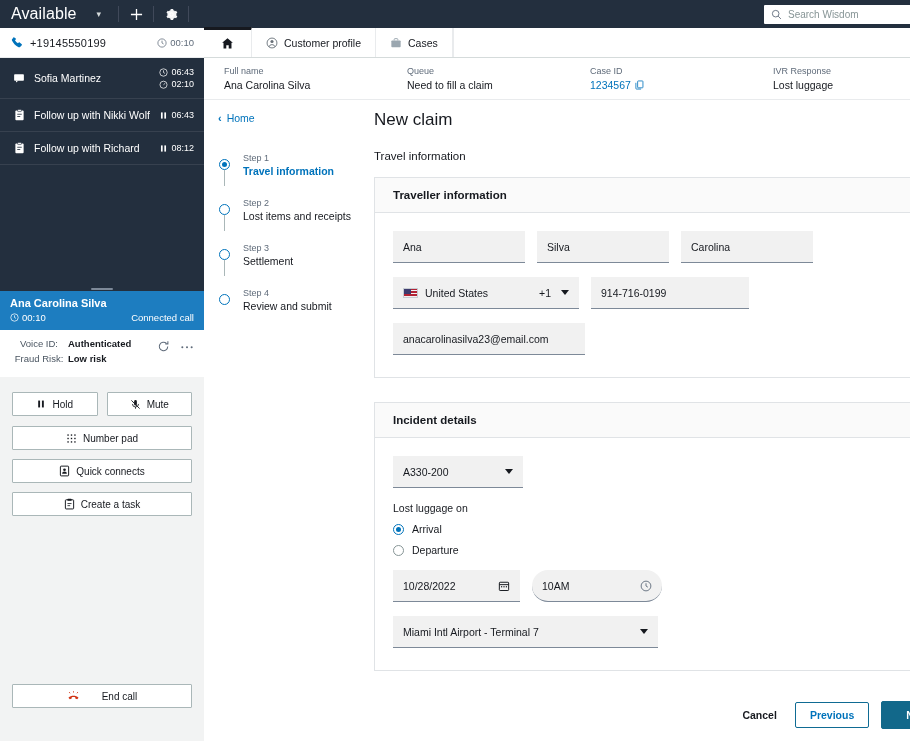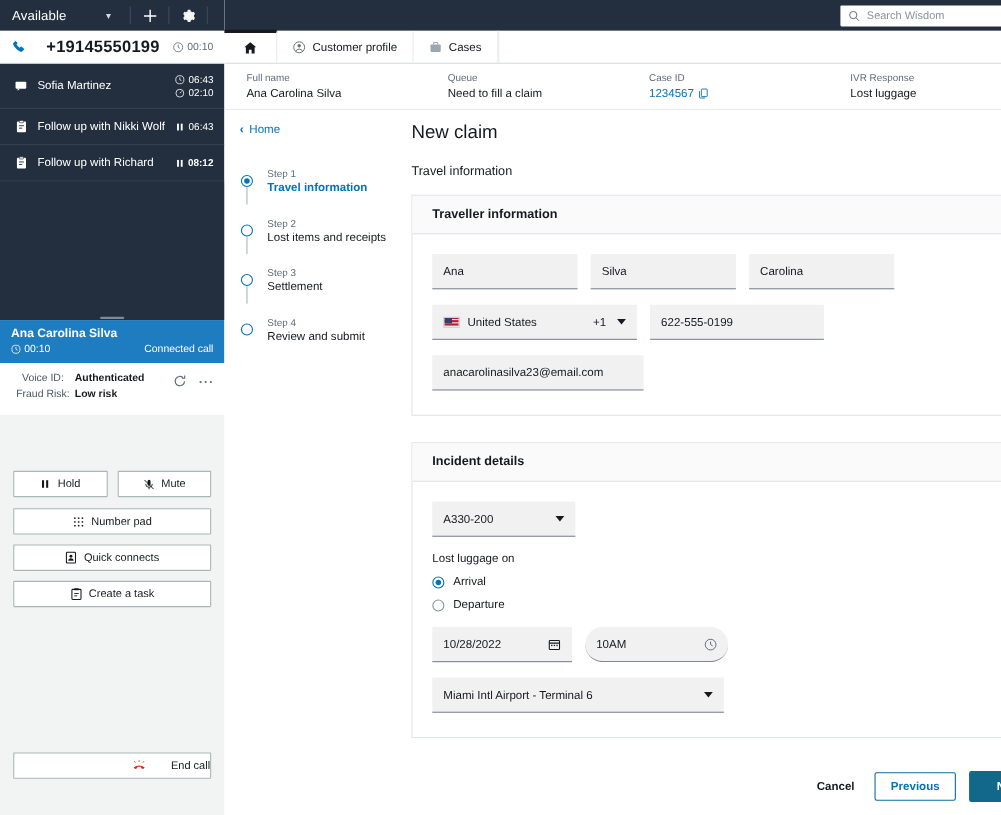--- a/index.html
+++ b/index.html
@@ -7,29 +7,29 @@
     width: 910px; height: 741px;
     font-family: "Liberation Sans", sans-serif;
     background: #ffffff;
     overflow: hidden;
   }
   .app { position: relative; width: 910px; height: 741px; display: flex; }
 
   
   .ccp { width: 204px; height: 741px; background: #f2f3f3; position: relative; flex: 0 0 204px; }
   .ccp-top { height: 28px; background: #232f3e; display: flex; align-items: center; padding: 0 8px; }
-  .ccp-status { color: #ffffff; font-size: 12px; flex: 1; padding-left: 3px; letter-spacing: .1px; }
+  .ccp-status { color: #ffffff; font-size: 16px; flex: 1; padding-left: 3px; letter-spacing: .1px; }
   .ccp-caret { color: #d5dbdb; font-size: 9px; margin-right: 10px; }
   .vdiv { width: 1px; height: 16px; background: #40495a; margin: 0 7px; }
   .ccp-icon-btn { color: #ffffff; display: flex; align-items: center; justify-content: center; width: 20px; height: 20px; }
   .ccp-icon-btn svg { display: block; }
 
   .call-bar { height: 30px; background: #ffffff; border-bottom: 1px solid #e9ebed; display: flex; align-items: center; padding: 0 10px; }
   .call-bar .phone-ico { color: #0073bb; margin-right: 7px; display: flex; }
-  .call-bar .num { font-size: 15px; font-weight: bold; color: #16191f; flex: 1; letter-spacing: .2px; text-align: center; }
+  .call-bar .num { font-size: 11px; font-weight: normal; color: #16191f; flex: 1; letter-spacing: .2px; }
   .call-bar .timer { font-size: 9.5px; color: #5f6b7a; display: flex; align-items: center; gap: 3px; }
 
   .contact-list { background: #232f3e; }
   .contact-row { display: flex; align-items: center; padding: 9px 10px; border-bottom: 1px solid #37414f; min-height: 33px; }
   .contact-row .c-ico { color: #ffffff; width: 18px; display: flex; justify-content: center; margin-right: 6px; }
   .contact-row .c-label { color: #ffffff; font-size: 10.5px; flex: 1; }
   .contact-row .c-times { display: flex; flex-direction: column; gap: 2px; align-items: flex-end; }
   .c-time { color: #ffffff; font-size: 9px; display: flex; align-items: center; gap: 3px; justify-content: center; }
   .contact-fill { background: #232f3e; height: 122px; }
 
@@ -44,30 +44,30 @@
 
   .voice-block { background: #ffffff; padding: 8px 10px 9px 10px; display: flex; position: relative; }
   .vb-lines { flex: 1; }
   .vb-line { display: flex; font-size: 9.5px; margin-bottom: 4px; text-align: center; }
   .vb-k { color: #4a5561; width: 58px; }
   .vb-v { color: #16191f; font-weight: bold; }
   .vb-actions { display: flex; gap: 10px; align-items: flex-start; padding-top: 2px; }
   .vb-actions span { color: #5f6b7a; cursor: pointer; display: flex; }
 
   .ccp-buttons { padding: 15px 12px 0 12px; }
-  .btn-row { display: flex; gap: 9px; margin-bottom: 10px; margin-top: 36px; }
+  .btn-row { display: flex; gap: 9px; margin-bottom: 10px; }
   .ccp-btn { flex: 1; height: 24px; background: #ffffff; border: 1px solid #aab7b8; border-radius: 1px;
              display: flex; align-items: center; justify-content: center; gap: 6px;
              font-size: 10px; color: #16191f; cursor: pointer; }
   .ccp-btn svg { display: block; }
   .ccp-btn.full { width: 100%; margin-bottom: 9px; }
 
   .endcall-wrap { position: absolute; left: 12px; right: 12px; bottom: 33px; }
   .endcall { height: 24px; background: #ffffff; border: 1px solid #aab7b8; border-radius: 1px;
-             display: flex; align-items: center; justify-content: flex-end; gap: 22px;
+             display: flex; align-items: center; justify-content: center; gap: 22px;
              font-size: 10px; color: #16191f; cursor: pointer; }
 
   
   .right { flex: 1; height: 741px; display: flex; flex-direction: column; background: #ffffff; position: relative; }
   .top-bar { height: 28px; background: #232f3e; display: flex; align-items: center; justify-content: flex-end; padding-right: 14px; }
   .search-box { width: 198px; height: 19px; background: #ffffff; border-radius: 1px; display: flex; align-items: center; padding: 0 4px 0 7px; }
   .search-box .s-ico { color: #5f6b7a; display: flex; margin-right: 6px; }
   .search-box .s-ph { flex: 1; font-size: 10px; color: #879596; }
 
   .tabs { height: 30px; border-bottom: 1px solid #d5dbdb; display: flex; align-items: stretch; background: #ffffff; }
@@ -246,21 +246,21 @@
               <path d="M4 7h6M4 10h4" stroke="#232f3e" stroke-width="1.1"></path>
             </svg>
         </span>
         <span class="c-label">Follow up with Richard</span>
         <span class="c-times">
           <span class="c-time">
             <svg width="9" height="9" viewBox="0 0 16 16">
                 <rect x="3.5" y="2.5" width="3" height="11" fill="#fff"></rect>
                 <rect x="9.5" y="2.5" width="3" height="11" fill="#fff"></rect>
               </svg>
-            <b style="font-weight:bold">08:12</b>
+            <b style="font-weight:normal">08:12</b>
           </span>
         </span>
       </div>
 
       <div class="contact-fill"></div>
       <div class="drag-handle">
           <i></i>
         </div>
     </div>
 
@@ -527,21 +527,21 @@
                   <i class="st" style="top:8.58px"></i>
                     <i class="canton"></i>
                 </span>
                 <span class="val">United States</span>
                 <span style="margin-right:10px;color:#16191f">+1</span>
                 <span class="tail">
                     <i class="caret-dn"></i>
                   </span>
               </div>
               <div class="field w-phone">
-                <span class="val">622-555-0199</span>
+                <span class="val">914-716-0199</span>
               </div>
             </div>
             <div class="frow">
               <div class="field w-email">
                 <span class="val">anacarolinasilva23@email.com</span>
               </div>
             </div>
           </div>
         </div>
 
@@ -590,21 +590,21 @@
                   <svg width="12" height="12" viewBox="0 0 16 16">
                       <circle cx="8" cy="8" r="6.5" fill="none" stroke="#5f6b7a" stroke-width="1.2"></circle>
                       <path d="M8 4.3V8l2.5 1.6" stroke="#5f6b7a" stroke-width="1.2" fill="none"></path>
                     </svg>
                 </span>
               </div>
             </div>
 
             <div class="frow" style="margin-top:14px">
               <div class="field w-airport">
-                <span class="val">Miami Intl Airport  - Terminal 6</span>
+                <span class="val">Miami Intl Airport  - Terminal 7</span>
                 <span class="tail">
                     <i class="caret-dn"></i>
                   </span>
               </div>
             </div>
           </div>
         </div>
       </div>
     </div>
 

